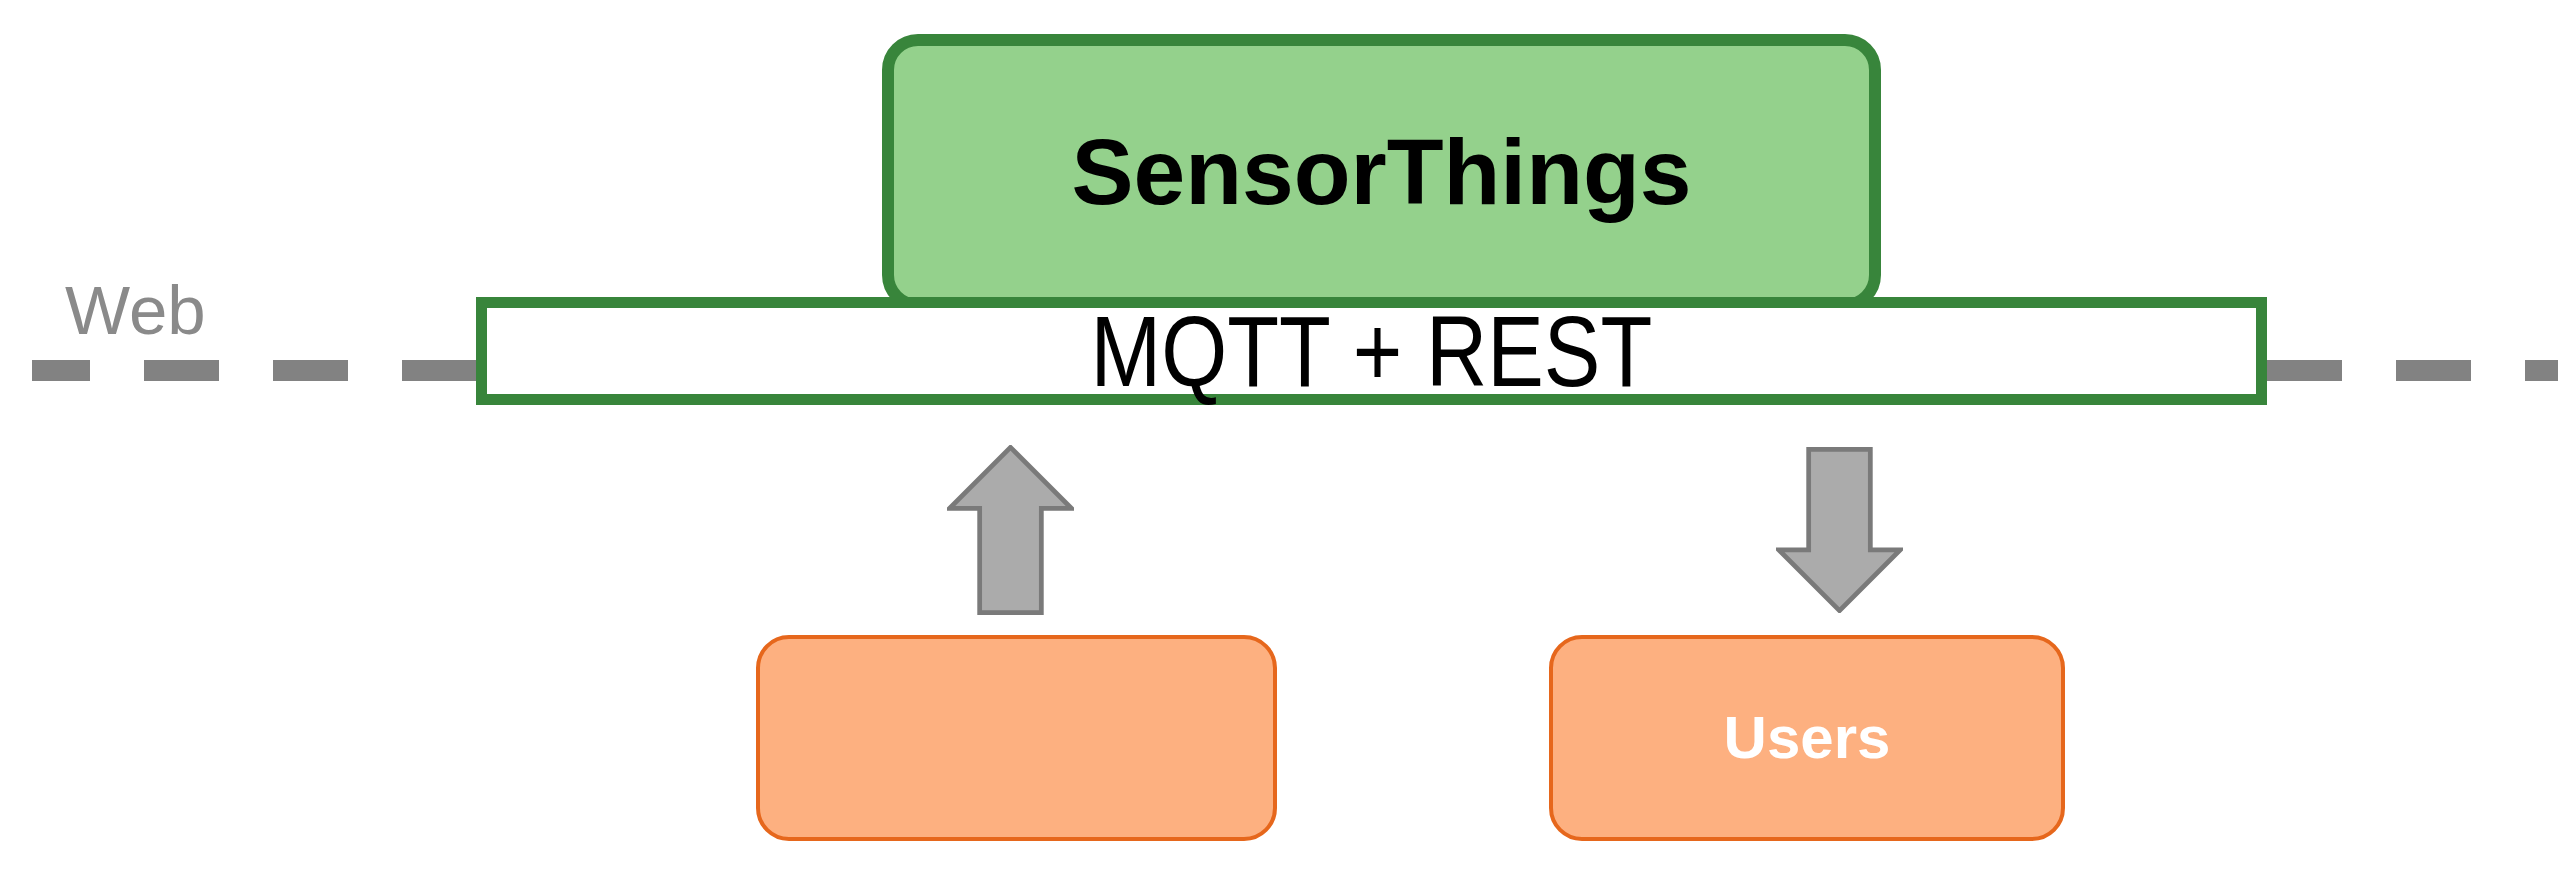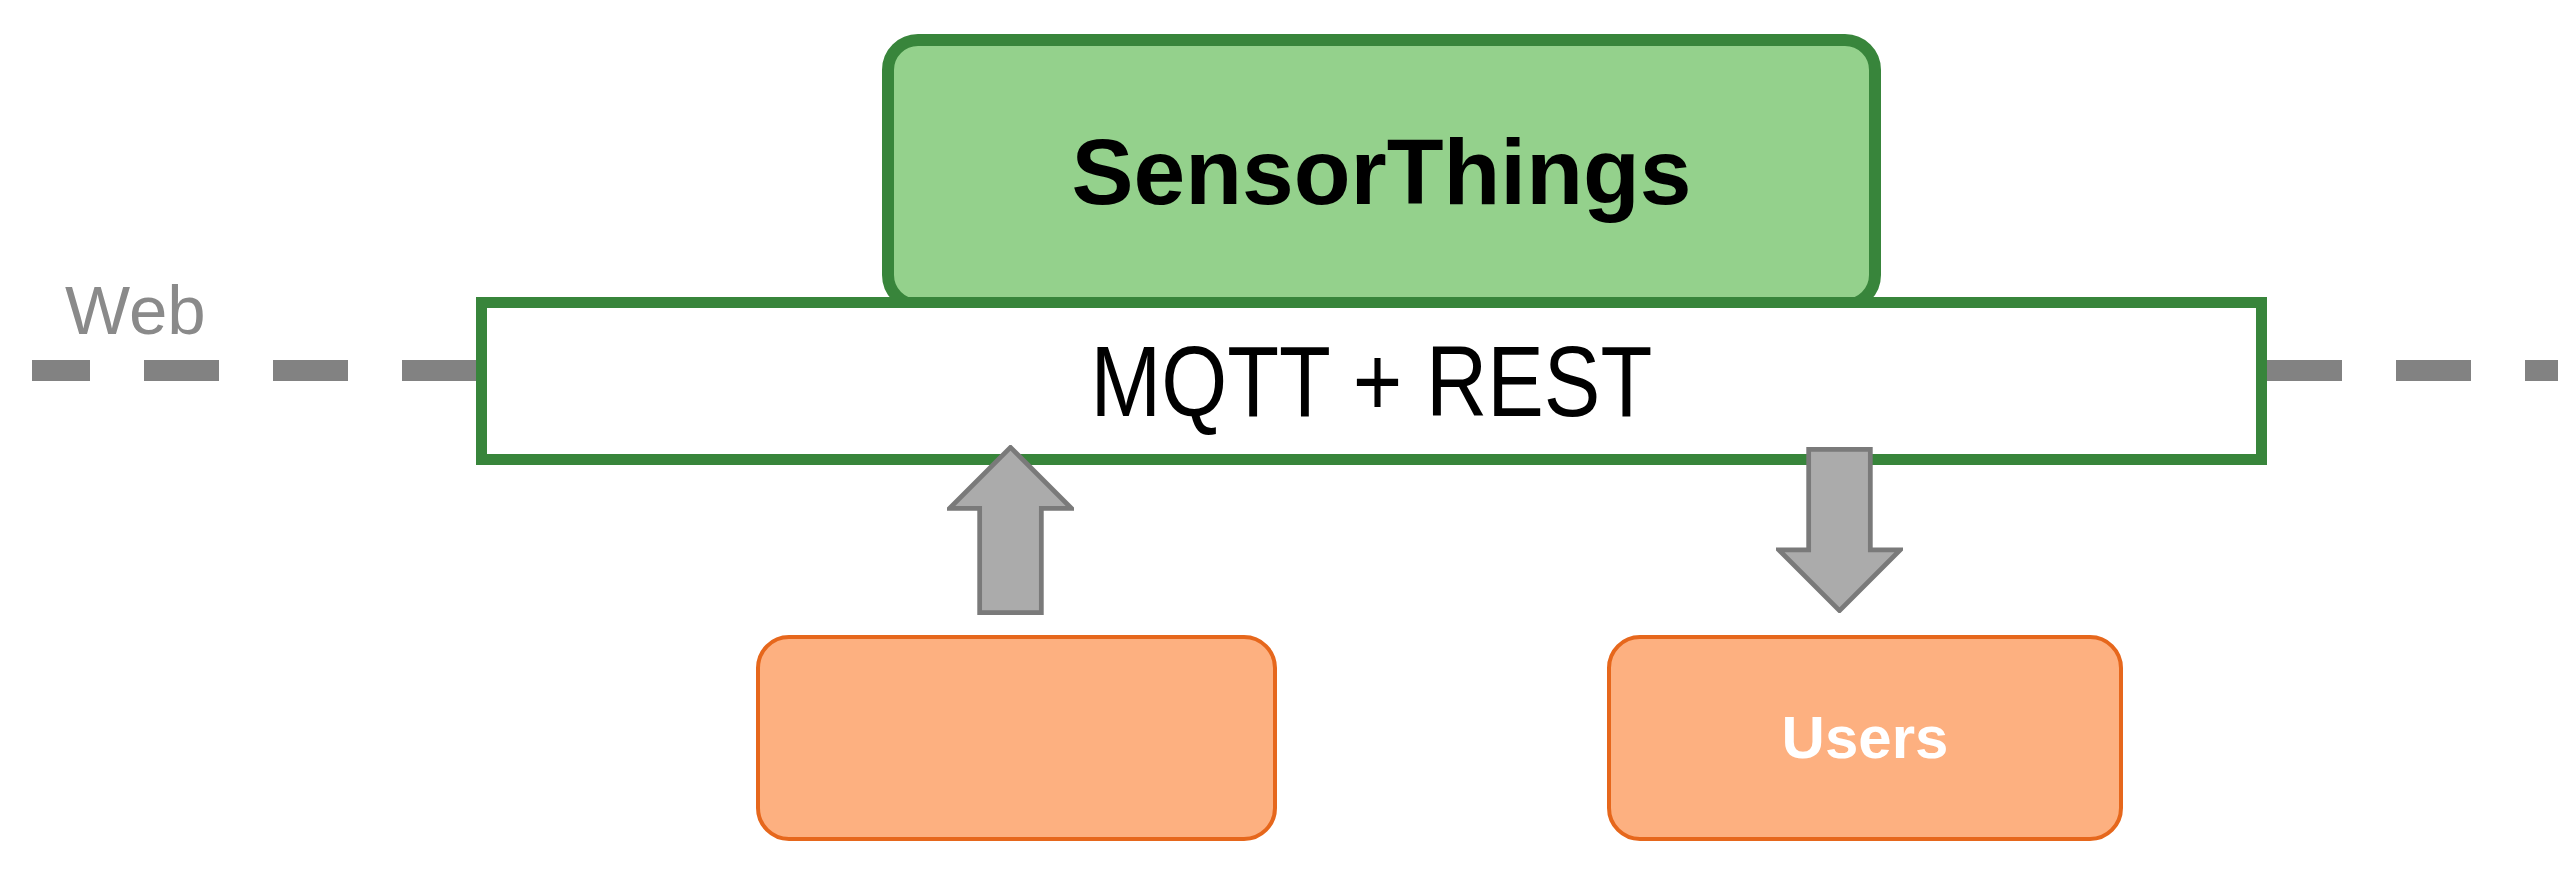--- a/index.html
+++ b/index.html
@@ -58,21 +58,21 @@
     font-weight: 700;
     line-height: 125px;
     color: var(--c-title_text, #000000);
     white-space: nowrap;
   }
 
   
   .protocol-bar {
     position: absolute;
     left: 476px; top: 297px;
-    width: 1791px; height: 168px;
+    width: 1791px; height: 108px;
     box-sizing: border-box;
     background: #ffffff;
     border: 11px solid var(--c-green_border, #38853b);
     z-index: 2;
     display: flex;
     align-items: center;
     justify-content: center;
   }
   .protocol-bar .bar-label {
     font-size: 101px;
@@ -100,21 +100,21 @@
     background: var(--c-orange_fill, #fdb080);
     border: 4.7px solid var(--c-orange_border, #e6671c);
     border-radius: 33px;
     display: flex;
     flex-direction: column;
     align-items: center;
     justify-content: center;
     z-index: 2;
   }
   .node-sensor { left: 756px;  width: 521px; }
-  .node-users  { left: 1607px; width: 516px; }
+  .node-users  { left: 1549px; width: 516px; }
   .node-box .node-line {
     font-size: 60px;
     font-weight: 700;
     line-height: 78px;
     color: var(--c-box_text, #ffffff);
     white-space: nowrap;
   }
 </style>
 </head>
 <body>

